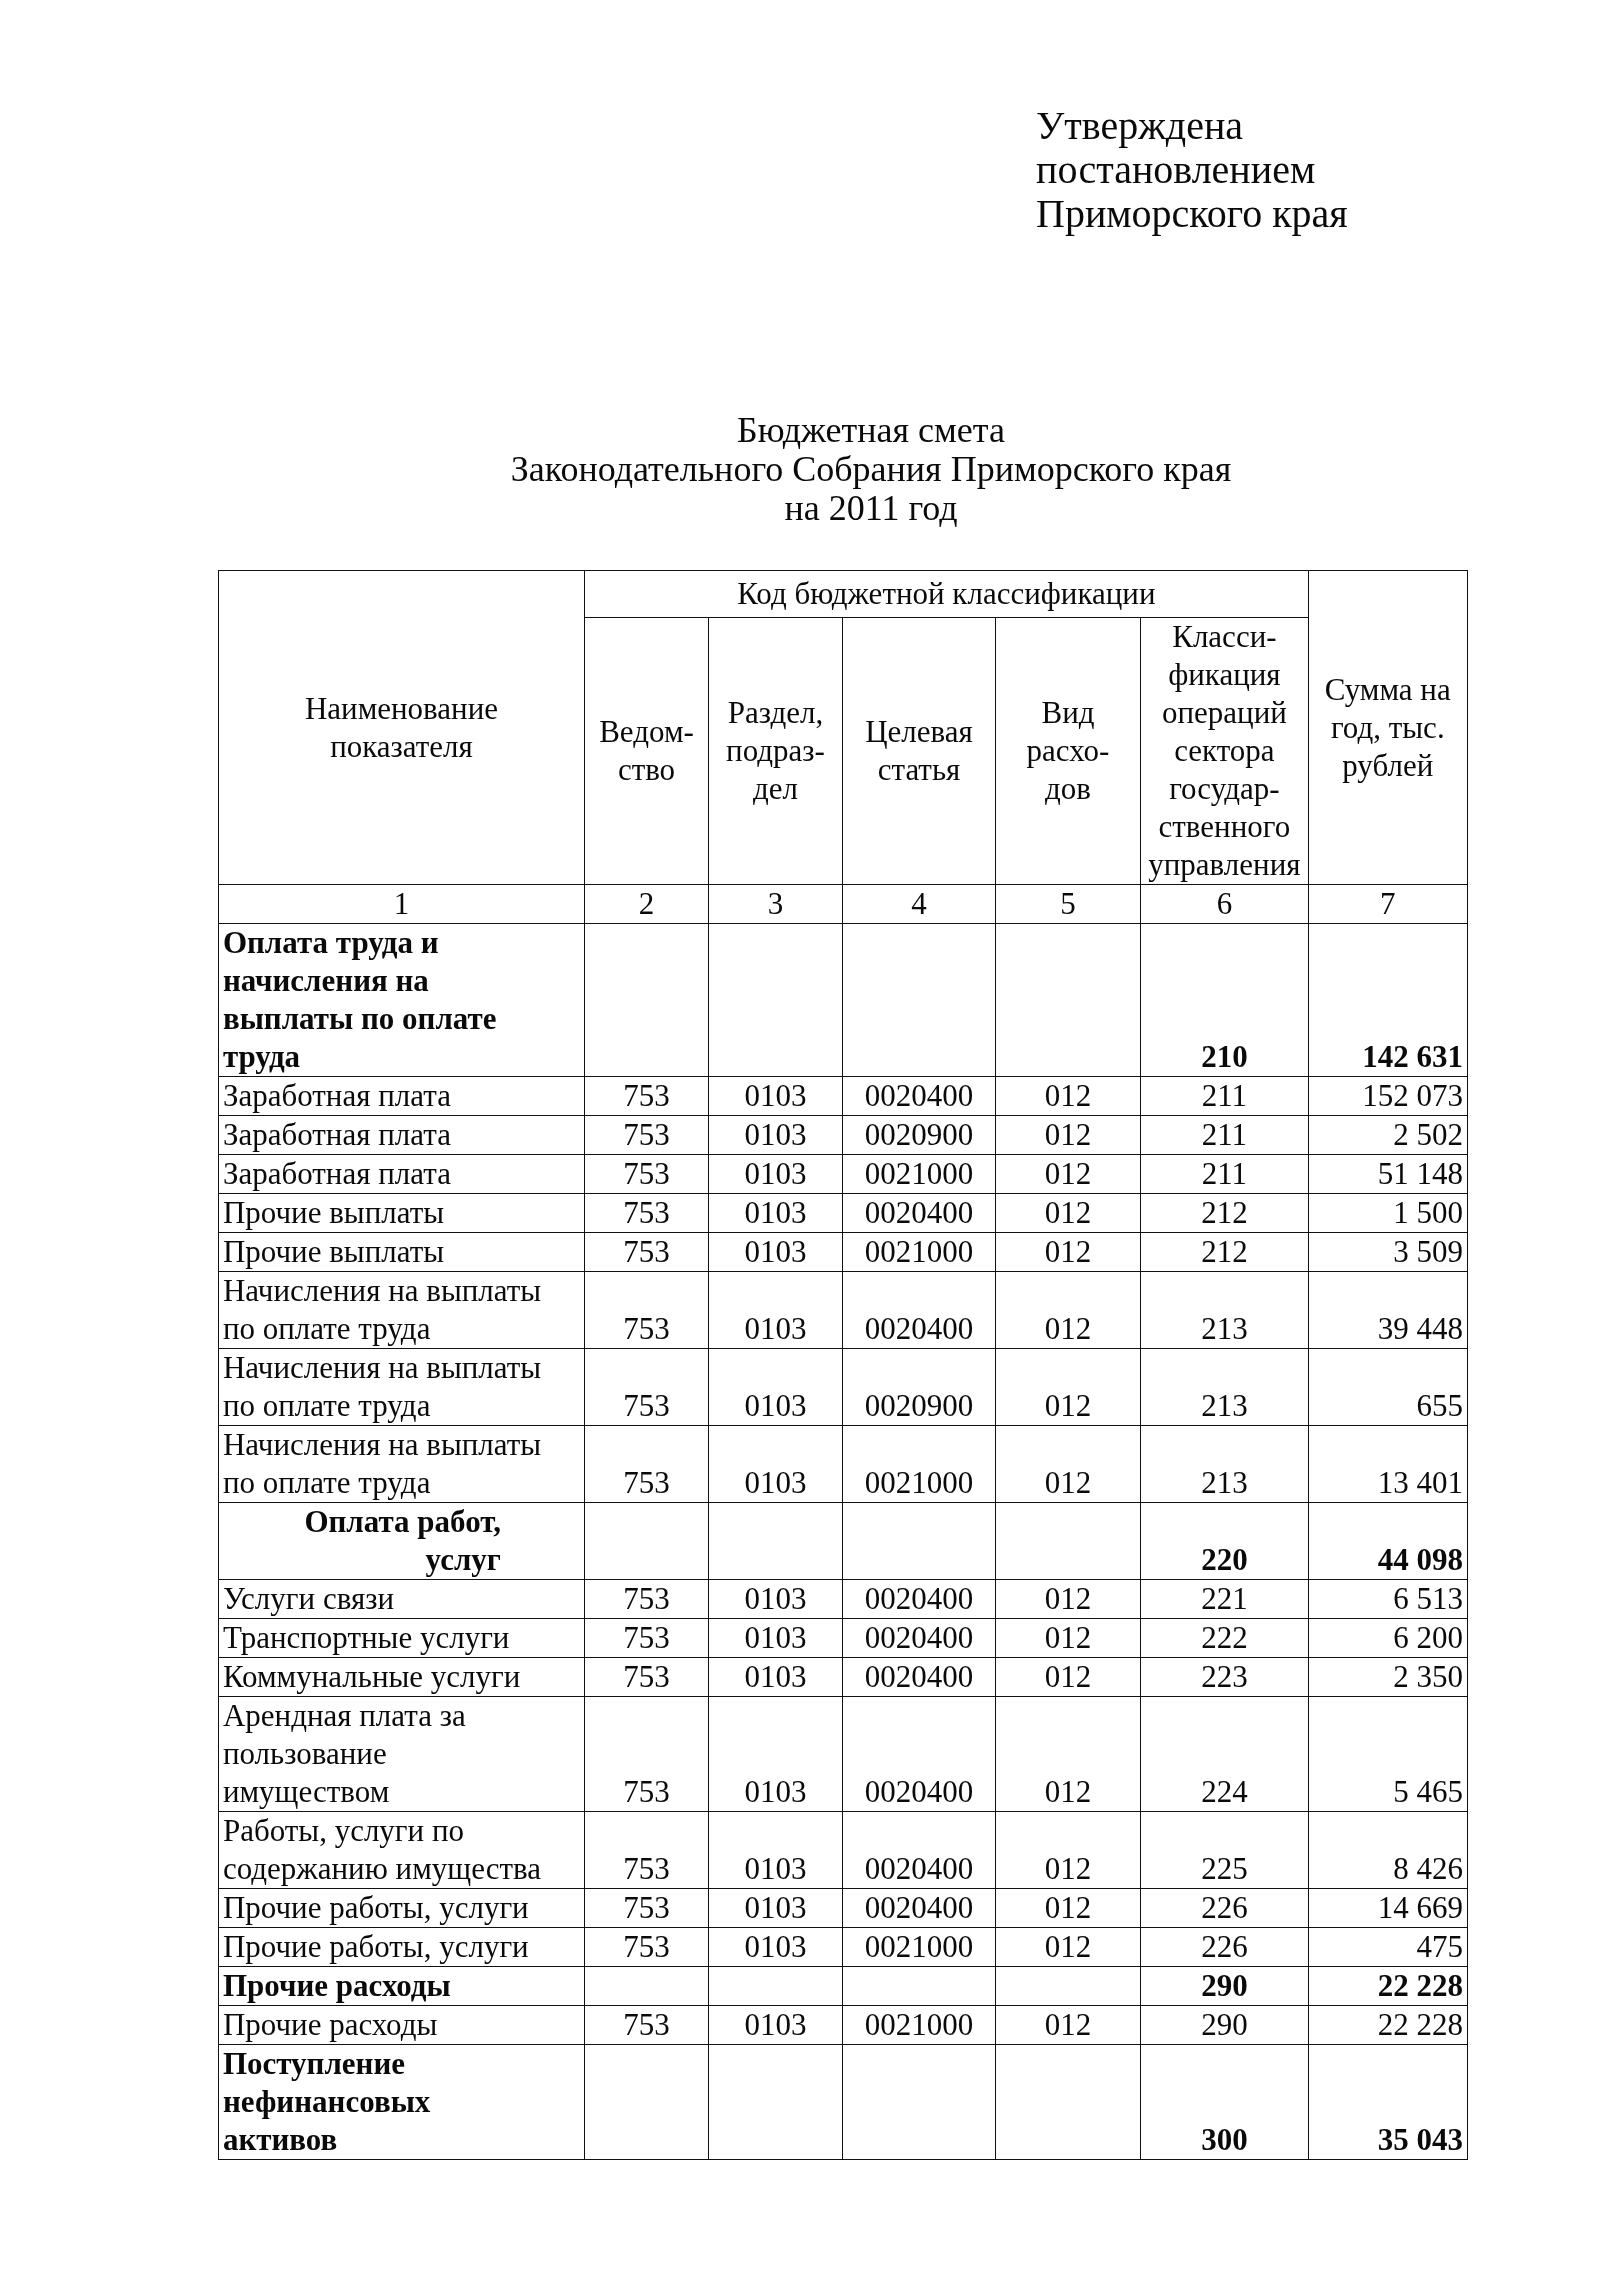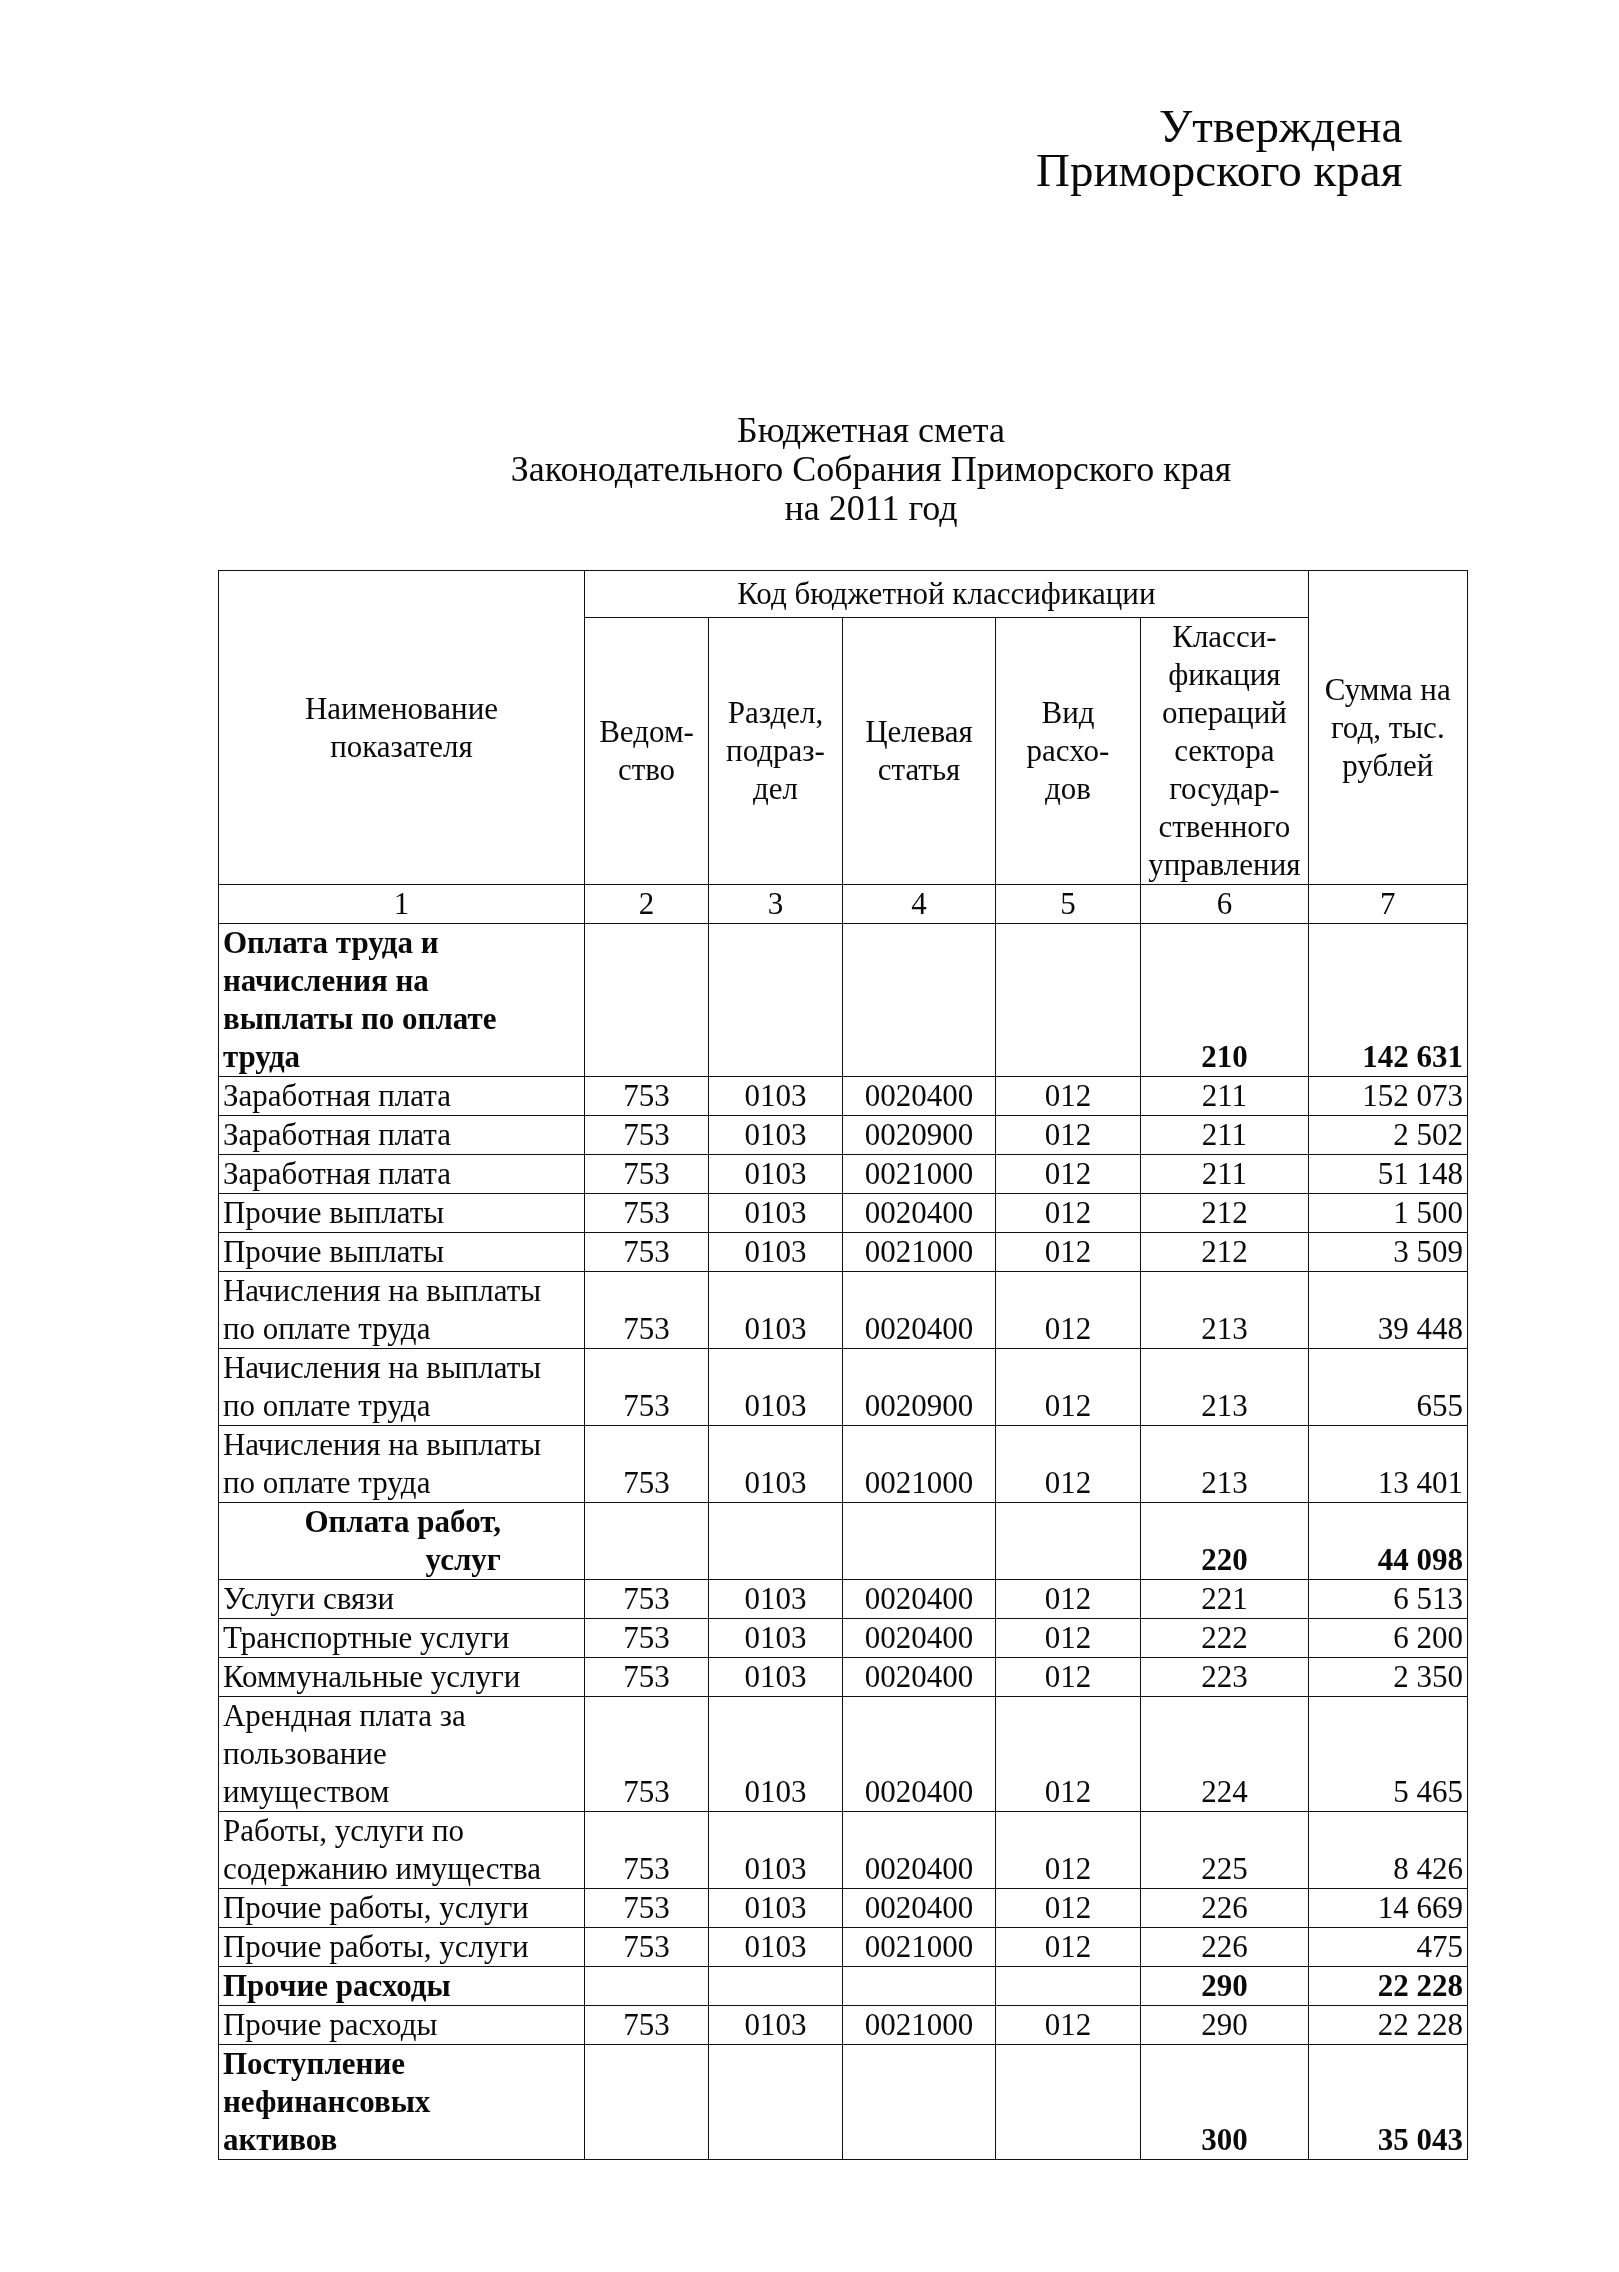--- a/index.html
+++ b/index.html
@@ -1,37 +1,38 @@
 <!DOCTYPE html>
 <html style="font-size:10.4px"><head>
   <meta charset="utf-8">
   <style>
     html, body { margin: 0; padding: 0; background: #ffffff; }
     body { width: 1619px; height: 2273px; position: relative; font-family: "Liberation Serif", "DejaVu Serif", serif; color: #0a0a0a; overflow: hidden; }
-    .approval { position: absolute; left: 1036px; top: 104px; font-size: 47px; line-height: 44px; text-align: right; }
+    .approval { position: absolute; left: 1036px; top: 104px; font-size: 40px; line-height: 44px; }
     .approval div { white-space: nowrap; }
     .title { position: absolute; left: 0; width: 1742px; top: 411px; text-align: center; font-size: 36px; line-height: 39px; }
     .title div { white-space: nowrap; }
     table.budget { position: absolute; left: 218px; top: 570px; border-collapse: collapse; table-layout: fixed; font-size: 31px; }
     table.budget td { border: 1.9px solid #111; padding: 0 3.9px; vertical-align: bottom; line-height: 38px; }
     table.budget thead td { vertical-align: middle; text-align: center; line-height: 38px; }
     .c1 { width: 366px; } .c2 { width: 124px; } .c3 { width: 134px; } .c4 { width: 153px; } .c5 { width: 145px; } .c6 { width: 162px; } .c7 { width: 159px; }
     .num-row td { text-align: center; line-height: 35px; height: 35px; }
     td.name { text-align: left; padding-left: 10.4px; }
     td.ctr { text-align: center; }
     td.amt { text-align: right; padding-right: 40px; }
     tr.group td { font-weight: bold; }
     tr.group td.name { line-height: 38px; }
     tr.row td { height: 36px; }
   </style>
 </head>
 <body>
 
 <div class="approval">
   <div>Утверждена</div>
+  <div>постановлением</div>
   <div>Приморского края</div>
 </div>
 
 <div class="title">
   <div>Бюджетная смета</div>
   <div>Законодательного Собрания Приморского края</div>
   <div>на 2011 год</div>
 </div>
 
 <table class="budget">

